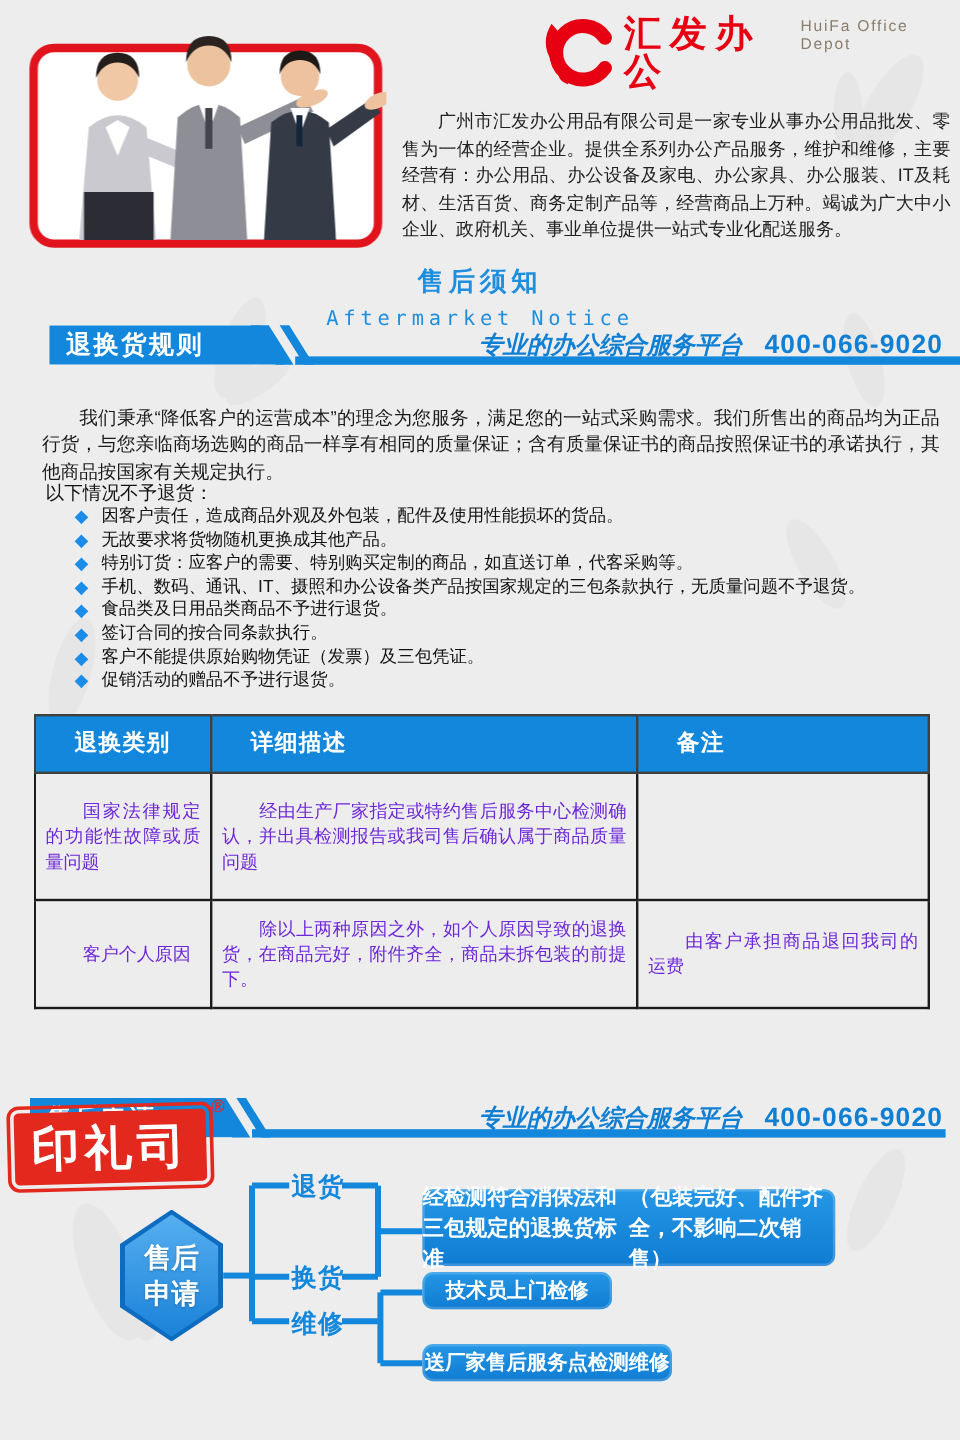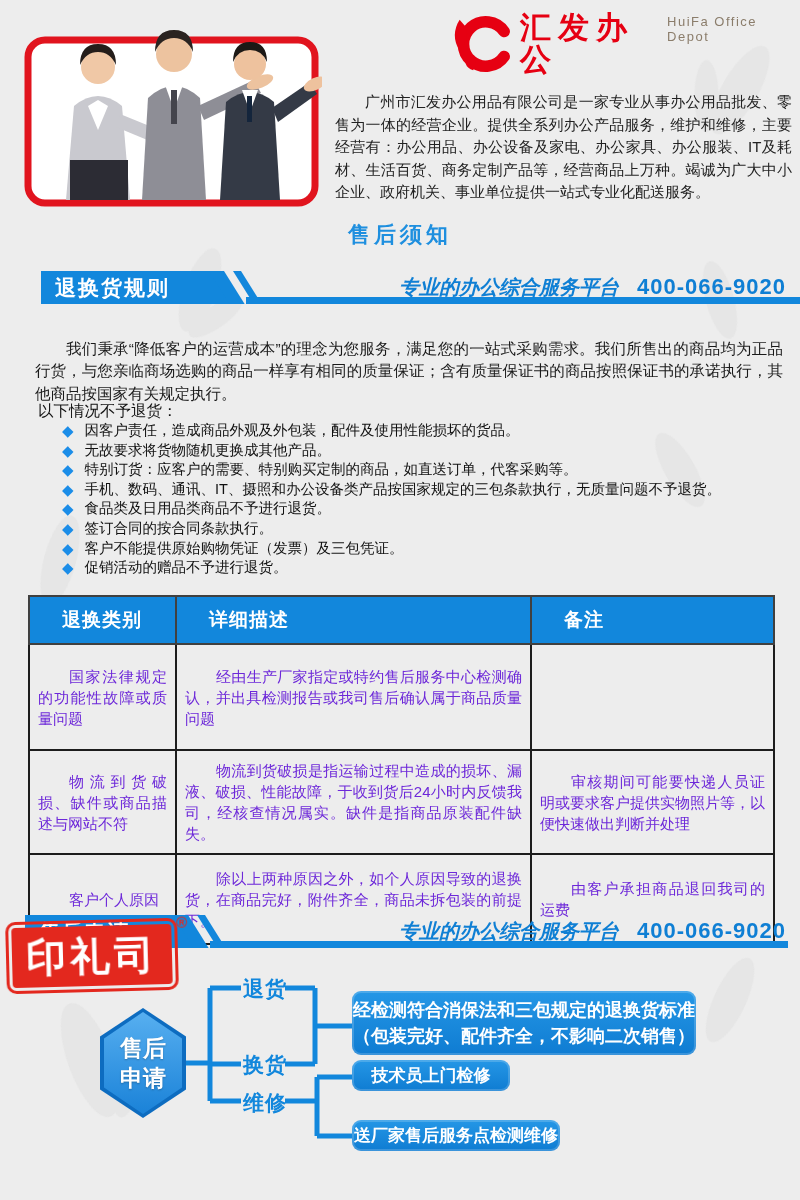--- a/index.html
+++ b/index.html
@@ -72,21 +72,21 @@
   .hexagon{left:100px;top:1008px;width:86px;height:110px;z-index:3;
            background:#0d6cc0;clip-path:polygon(50% 0,100% 26%,100% 74%,50% 100%,0 74%,0 26%);}
   .hex-inner{position:absolute;left:4px;top:4px;right:4px;bottom:4px;
            background:linear-gradient(180deg,#57aff0,#1a82d8);
            clip-path:polygon(50% 0,100% 26%,100% 74%,50% 100%,0 74%,0 26%);
            display:flex;flex-direction:column;align-items:center;justify-content:center;}
   .hex-inner div{color:#fff;font-size:23px;font-weight:bold;line-height:30px;text-shadow:0 1px 2px rgba(0,0,0,.25);}
   .branch{z-index:3;color:#1287dc;font-size:21px;font-weight:bold;letter-spacing:1px;}
   .b0{left:243px;top:975px;} .b1{left:243px;top:1051px;} .b2{left:243px;top:1089px;}
   .fc-box{z-index:3;background:linear-gradient(180deg,#2597e6,#0f7cd2);border-radius:9px;color:#fff;
-          font-weight:bold;display:flex;flex-direction:column;align-items:center;justify-content:center;
+          font-weight:bold;display:flex;flex-direction:row;align-items:center;justify-content:center;
           box-shadow:inset 0 0 0 2px rgba(255,255,255,.18);}
   .box-main{left:352px;top:991px;width:344px;height:64px;font-size:18px;line-height:26px;}
   .box-tech{left:352px;top:1060px;width:158px;height:31px;font-size:17px;}
   .box-factory{left:352px;top:1120px;width:208px;height:31px;font-size:17px;}
 </style>
 </head>
 <body>
 
 <div class="page">
 
@@ -162,20 +162,21 @@
     </svg>
     <div class="logo-txt">
       <span class="logo-name">汇发办公</span>
       <span class="logo-sub">HuiFa Office Depot</span>
     </div>
   </div>
 
   <p class="abs intro">广州市汇发办公用品有限公司是一家专业从事办公用品批发、零售为一体的经营企业。提供全系列办公产品服务，维护和维修，主要经营有：办公用品、办公设备及家电、办公家具、办公服装、IT及耗材、生活百货、商务定制产品等，经营商品上万种。竭诚为广大中小企业、政府机关、事业单位提供一站式专业化配送服务。</p>
 
   <div class="abs title-zh">售后须知</div>
+  <div class="abs title-en">Aftermarket Notice</div>
 
   <div class="abs ribbon" style="left:41px;top:271px;width:763px;padding-left:20px;">
     <div class="band" style="width:168px;">退换货规则</div>
     <div class="stripe s1" style="left:168px;"></div>
     <div class="stripe s2" style="left:192px;"></div>
     <div class="bar" style="left:205px;width:558px;"></div>
   </div>
   <div class="abs service-line" style="right:14px;top:274px;">
     <span class="tagline">专业的办公综合服务平台</span>
     <span class="phone">400-066-9020</span>
@@ -229,25 +230,20 @@
         <tr>
       <th>退换类别</th>
       <th>详细描述</th>
       <th>备注</th>
     </tr>
     <tr class="r1">
       <td>国家法律规定的功能性故障或质量问题</td>
       <td>经由生产厂家指定或特约售后服务中心检测确认，并出具检测报告或我司售后确认属于商品质量问题</td>
       <td></td>
     </tr>
-    <tr class="r2">
-      <td>物流到货破损、缺件或商品描述与网站不符</td>
-      <td>物流到货破损是指运输过程中造成的损坏、漏液、破损、性能故障，于收到货后24小时内反馈我司，经核查情况属实。缺件是指商品原装配件缺失。</td>
-      <td>审核期间可能要快递人员证明或要求客户提供实物照片等，以便快速做出判断并处理</td>
-    </tr>
     <tr class="r3">
       <td>客户个人原因</td>
       <td>除以上两种原因之外，如个人原因导致的退换货，在商品完好，附件齐全，商品未拆包装的前提下。</td>
       <td>由客户承担商品退回我司的运费</td>
     </tr>
   </tbody>
     </table>
 
   <div class="abs ribbon" style="left:25px;top:915px;width:763px;">
     <div class="band" style="width:148px;">售后申请</div>

